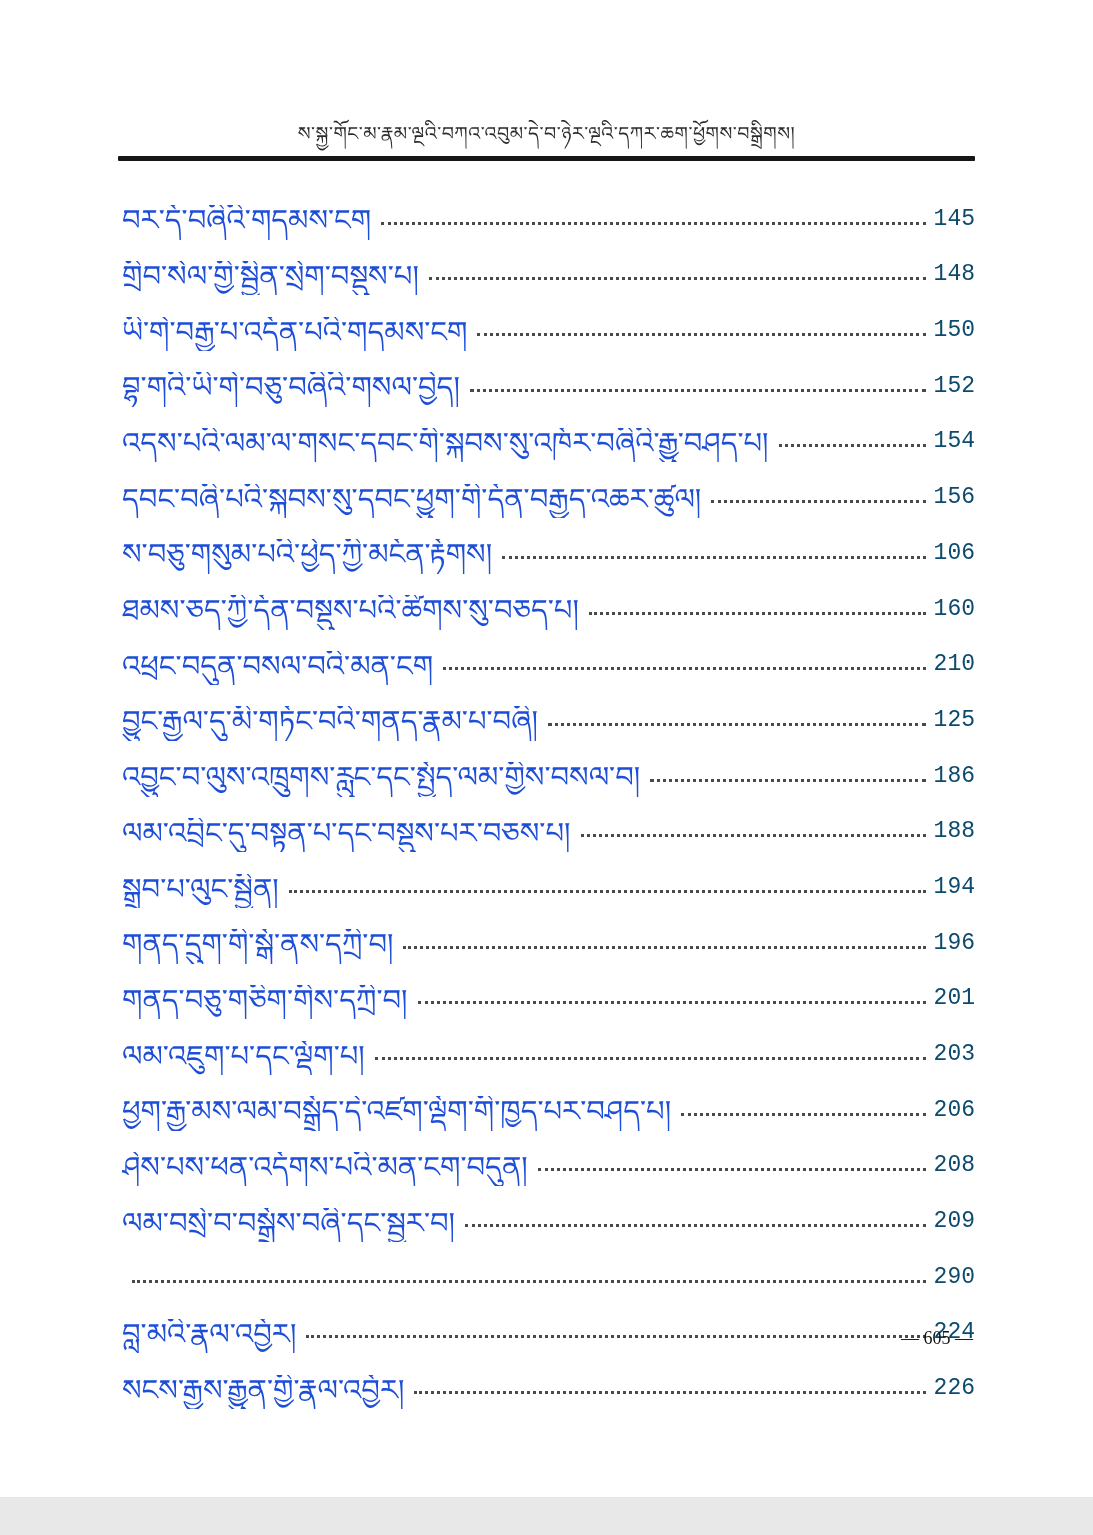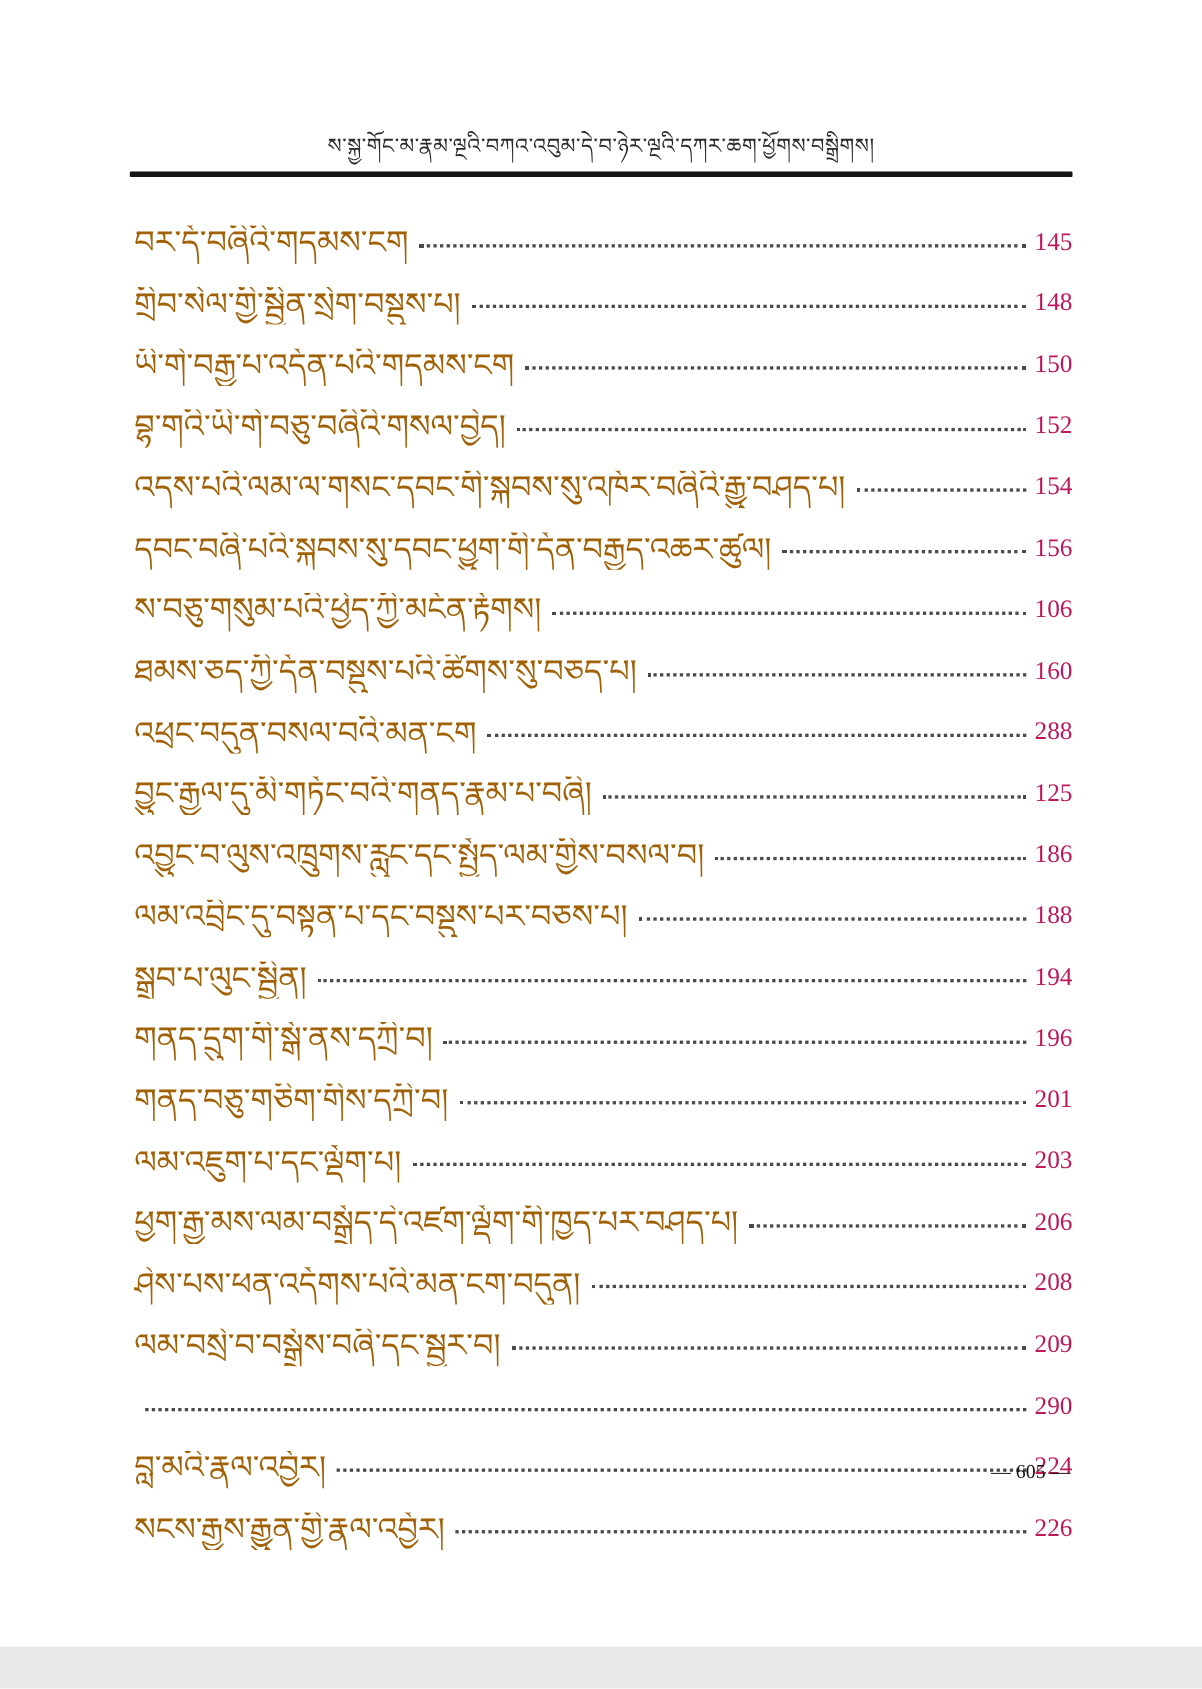--- a/index.html
+++ b/index.html
@@ -39,34 +39,34 @@
     display:flex;
     align-items:flex-end;
   }
   .entry-title{
     font-size:29px;
     line-height:1.05;
     padding-bottom:4px;
     white-space:nowrap;
     overflow:hidden;
     max-width:690px;
-    color:#a16207;
+    color:#1d4ed8;
   }
   .dot-leader{
     flex:1 1 auto;
     min-width:24px;
     border-bottom:3px dotted #4a4a4a;
     margin:0 8px 15px 10px;
   }
   .entry-page{
-    font-family:Liberation Serif, serif;
+    font-family:Liberation Mono, monospace;
     font-size:23px;
     line-height:1;
     padding-bottom:9px;
-    color:#be185d;
+    color:#0c4a6e;
     flex:0 0 auto;
   }
   .footer-page{
     position:absolute;
     top:1328px;right:120px;
     font-family:"Liberation Serif", serif;
     font-size:18px;
     color:#111;
     white-space:nowrap;
   }
@@ -125,21 +125,21 @@
 
     <div class="toc-row">
       <span class="entry-title">ཐམས་ཅད་ཀྱི་དོན་བསྡུས་པའི་ཚིགས་སུ་བཅད་པ།</span>
       <span class="dot-leader"></span>
       <span class="entry-page">160</span>
     </div>
 
     <div class="toc-row">
       <span class="entry-title">འཕྲང་བདུན་བསལ་བའི་མན་ངག</span>
       <span class="dot-leader"></span>
-      <span class="entry-page">288</span>
+      <span class="entry-page">210</span>
     </div>
 
     <div class="toc-row">
       <span class="entry-title">བྱུང་རྒྱལ་དུ་མི་གཏོང་བའི་གནད་རྣམ་པ་བཞི།</span>
       <span class="dot-leader"></span>
       <span class="entry-page">125</span>
     </div>
 
     <div class="toc-row">
       <span class="entry-title">འབྱུང་བ་ལུས་འཁྲུགས་རླུང་དང་སྤྱོད་ལམ་གྱིས་བསལ་བ།</span>

